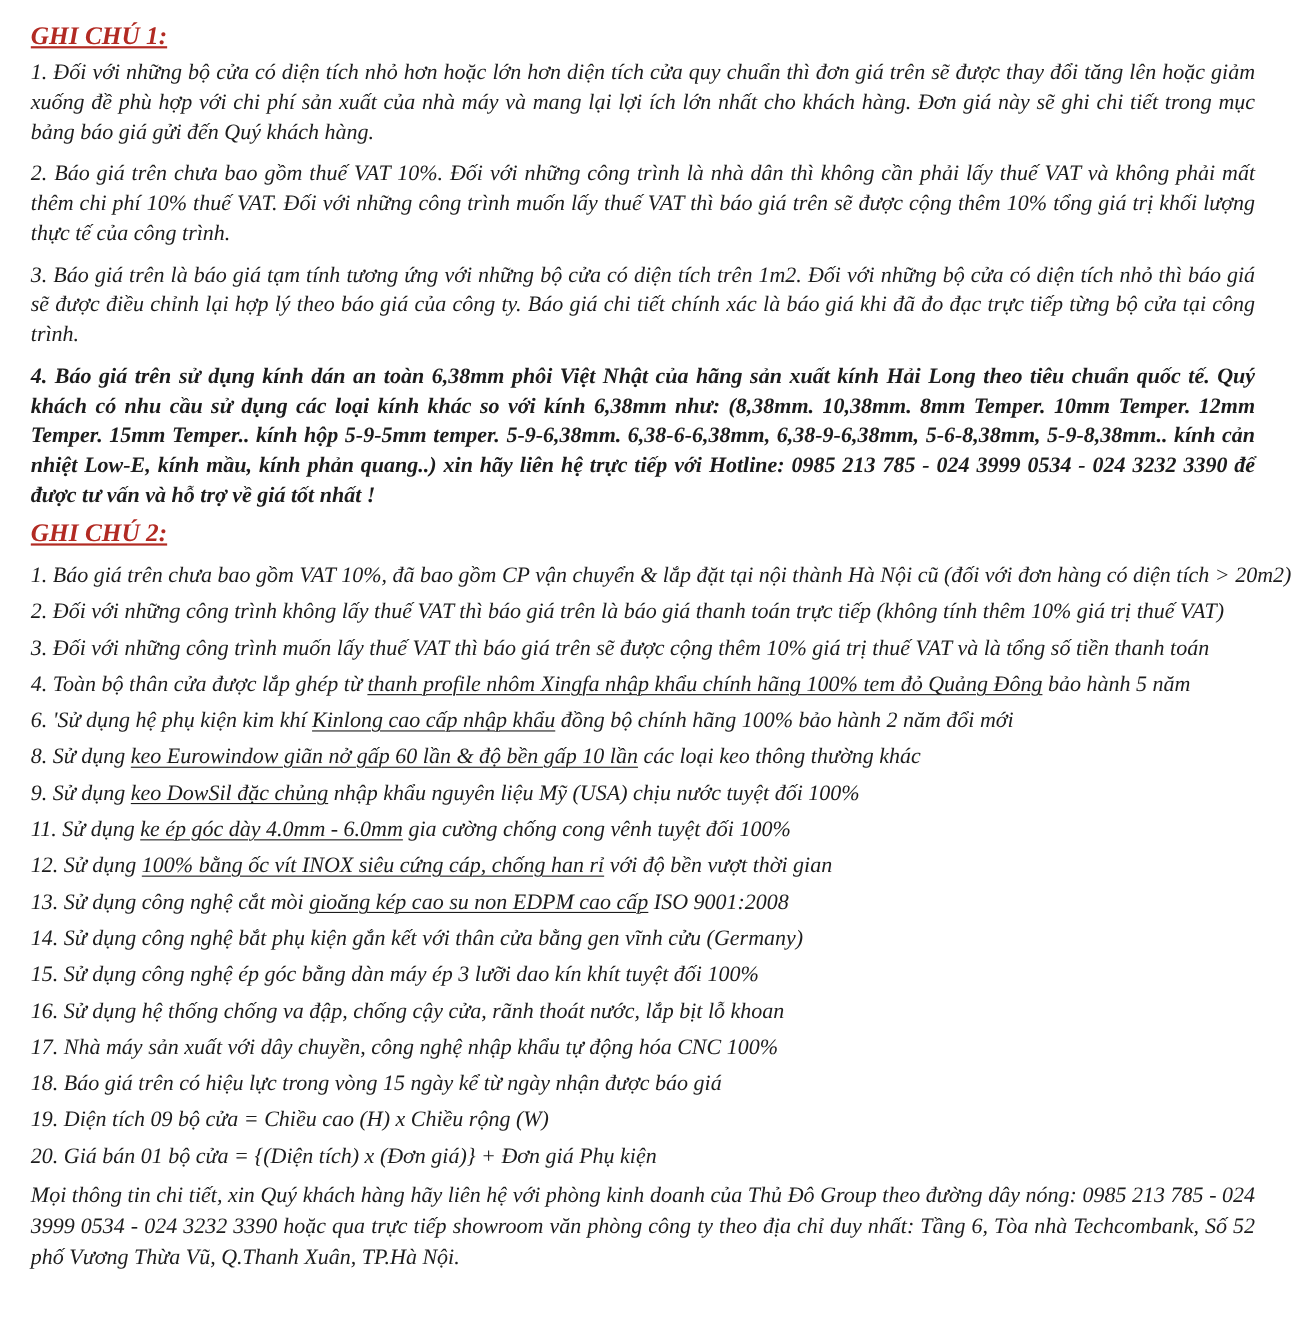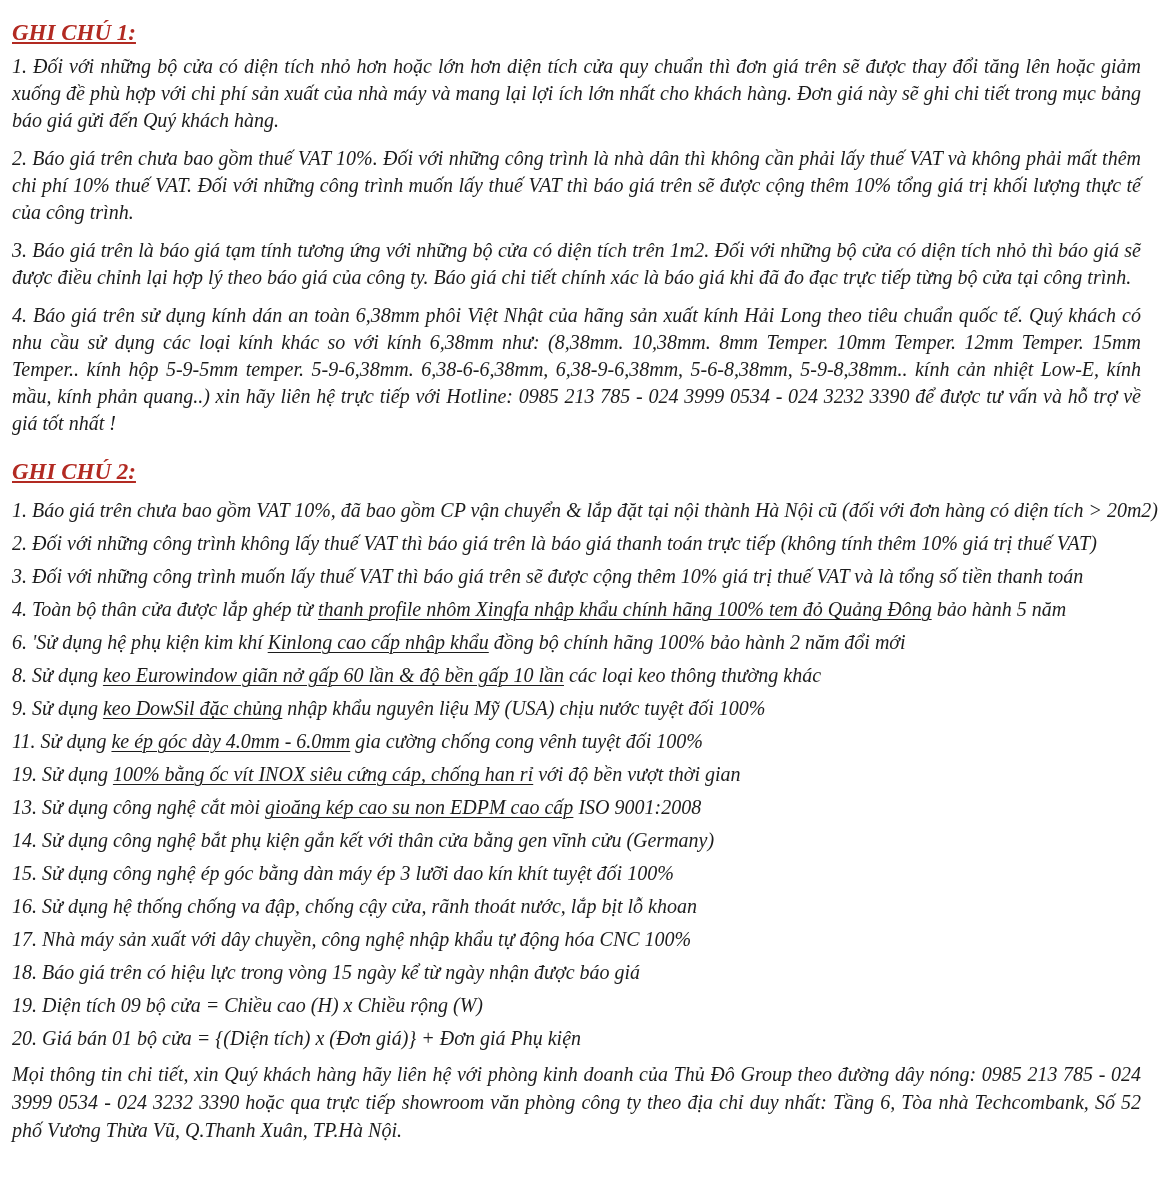--- a/index.html
+++ b/index.html
@@ -12,21 +12,21 @@
     height: 1200px;
     overflow: hidden;
     font-family: "Liberation Serif", "DejaVu Serif", serif;
     font-style: italic;
     color: #1c1c1c;
   }
   .page {
     box-sizing: border-box;
     width: 1175px;
     height: 1200px;
-    padding: 18px 34px 0 12px;
+    padding: 18px 34px 0 28px;
   }
   .section-heading {
     font-size: 23px;
     line-height: 30px;
     font-weight: bold;
     font-style: italic;
     text-decoration: underline;
     color: #b22a22;
     margin: 0 0 5px 0;
   }
@@ -35,21 +35,22 @@
     margin-bottom: 7px;
     font-style: italic;
   }
   .para {
     font-size: 20px;
     line-height: 27px;
     margin: 0 0 11px 0;
     text-align: justify;
   }
   .paragraphs .para:last-child {
-    margin-bottom: 20px;
+    margin-bottom: 6px;
+    font-weight: bold;
   }
   .item {
     font-size: 20px;
     line-height: 33px;
     margin: 0;
     white-space: nowrap;
   }
   .item .u {
     text-decoration: underline;
     text-underline-offset: 3px;
@@ -81,21 +82,21 @@
 
   <div class="items">
       <p class="item"><span>1. Báo giá trên chưa bao gồm VAT 10%, đã bao gồm CP vận chuyển &amp; lắp đặt tại nội thành Hà Nội cũ (đối với đơn hàng có diện tích &gt; 20m2)</span></p>
       <p class="item"><span>2. Đối với những công trình không lấy thuế VAT thì báo giá trên là báo giá thanh toán trực tiếp (không tính thêm 10% giá trị thuế VAT)</span></p>
       <p class="item"><span>3. Đối với những công trình muốn lấy thuế VAT thì báo giá trên sẽ được cộng thêm 10% giá trị thuế VAT và là tổng số tiền thanh toán</span></p>
       <p class="item"><span>4. Toàn bộ thân cửa được lắp ghép từ </span><span class="u">thanh profile nhôm Xingfa nhập khẩu chính hãng 100% tem đỏ Quảng Đông</span><span> bảo hành 5 năm</span></p>
       <p class="item"><span>6. 'Sử dụng hệ phụ kiện kim khí </span><span class="u">Kinlong cao cấp nhập khẩu</span><span> đồng bộ chính hãng 100% bảo hành 2 năm đổi mới</span></p>
       <p class="item"><span>8. Sử dụng </span><span class="u">keo Eurowindow giãn nở gấp 60 lần &amp; độ bền gấp 10 lần</span><span> các loại keo thông thường khác</span></p>
       <p class="item"><span>9. Sử dụng </span><span class="u">keo DowSil đặc chủng</span><span> nhập khẩu nguyên liệu Mỹ (USA) chịu nước tuyệt đối 100%</span></p>
       <p class="item"><span>11. Sử dụng </span><span class="u">ke ép góc dày 4.0mm - 6.0mm</span><span> gia cường chống cong vênh tuyệt đối 100%</span></p>
-      <p class="item"><span>19. Sử dụng </span><span class="u">100% bằng ốc vít INOX siêu cứng cáp, chống han rỉ</span><span> với độ bền vượt thời gian</span></p>
+      <p class="item"><span>12. Sử dụng </span><span class="u">100% bằng ốc vít INOX siêu cứng cáp, chống han rỉ</span><span> với độ bền vượt thời gian</span></p>
       <p class="item"><span>13. Sử dụng công nghệ cắt mòi </span><span class="u">gioăng kép cao su non EDPM cao cấp</span><span> ISO 9001:2008</span></p>
       <p class="item"><span>14. Sử dụng công nghệ bắt phụ kiện gắn kết với thân cửa bằng gen vĩnh cửu (Germany)</span></p>
       <p class="item"><span>15. Sử dụng công nghệ ép góc bằng dàn máy ép 3 lưỡi dao kín khít tuyệt đối 100%</span></p>
       <p class="item"><span>16. Sử dụng hệ thống chống va đập, chống cậy cửa, rãnh thoát nước, lắp bịt lỗ khoan</span></p>
       <p class="item"><span>17. Nhà máy sản xuất với dây chuyền, công nghệ nhập khẩu tự động hóa CNC 100%</span></p>
       <p class="item"><span>18. Báo giá trên có hiệu lực trong vòng 15 ngày kể từ ngày nhận được báo giá</span></p>
       <p class="item"><span>19. Diện tích 09 bộ cửa = Chiều cao (H) x Chiều rộng (W)</span></p>
       <p class="item"><span>20. Giá bán 01 bộ cửa = {(Diện tích) x (Đơn giá)} + Đơn giá Phụ kiện</span></p>
     </div>
 

